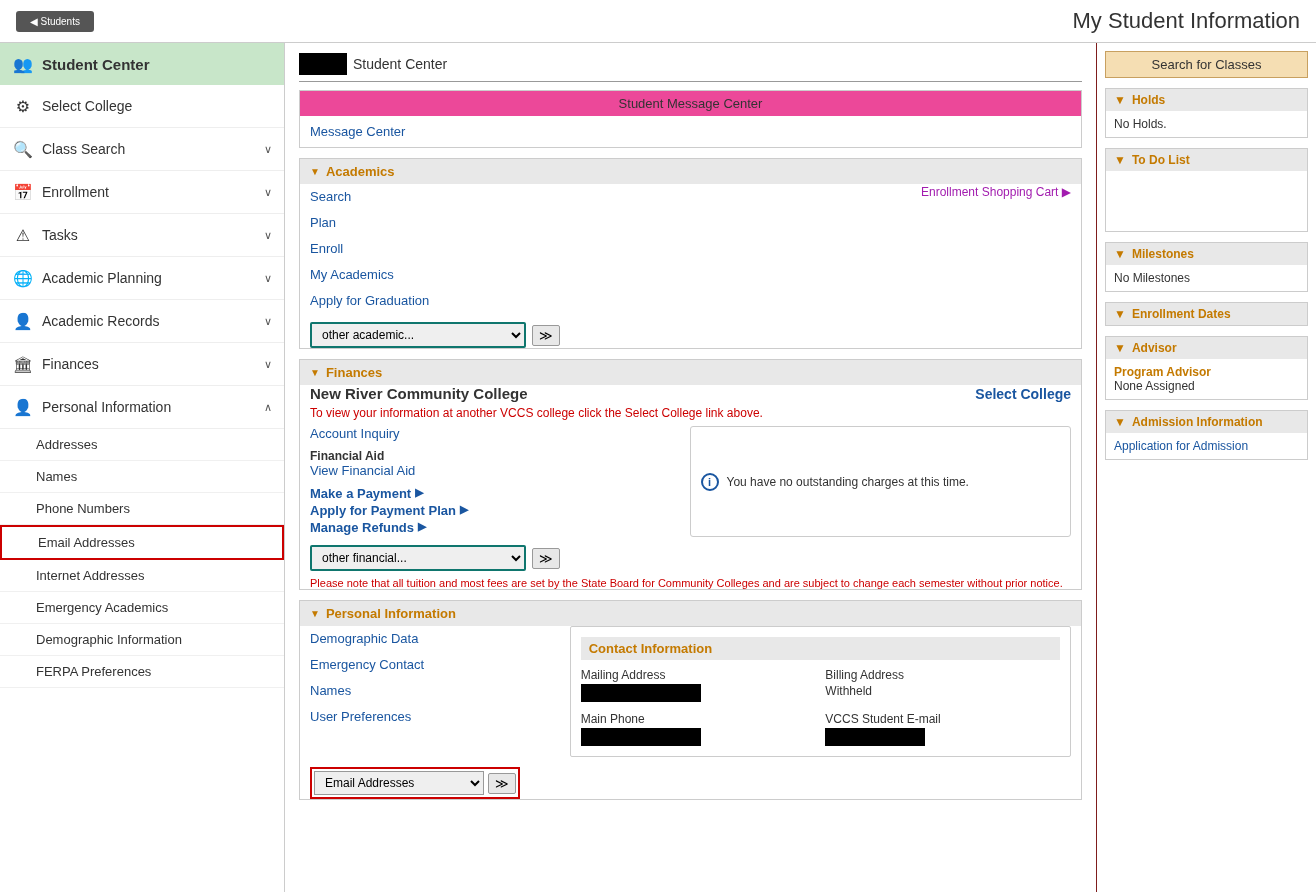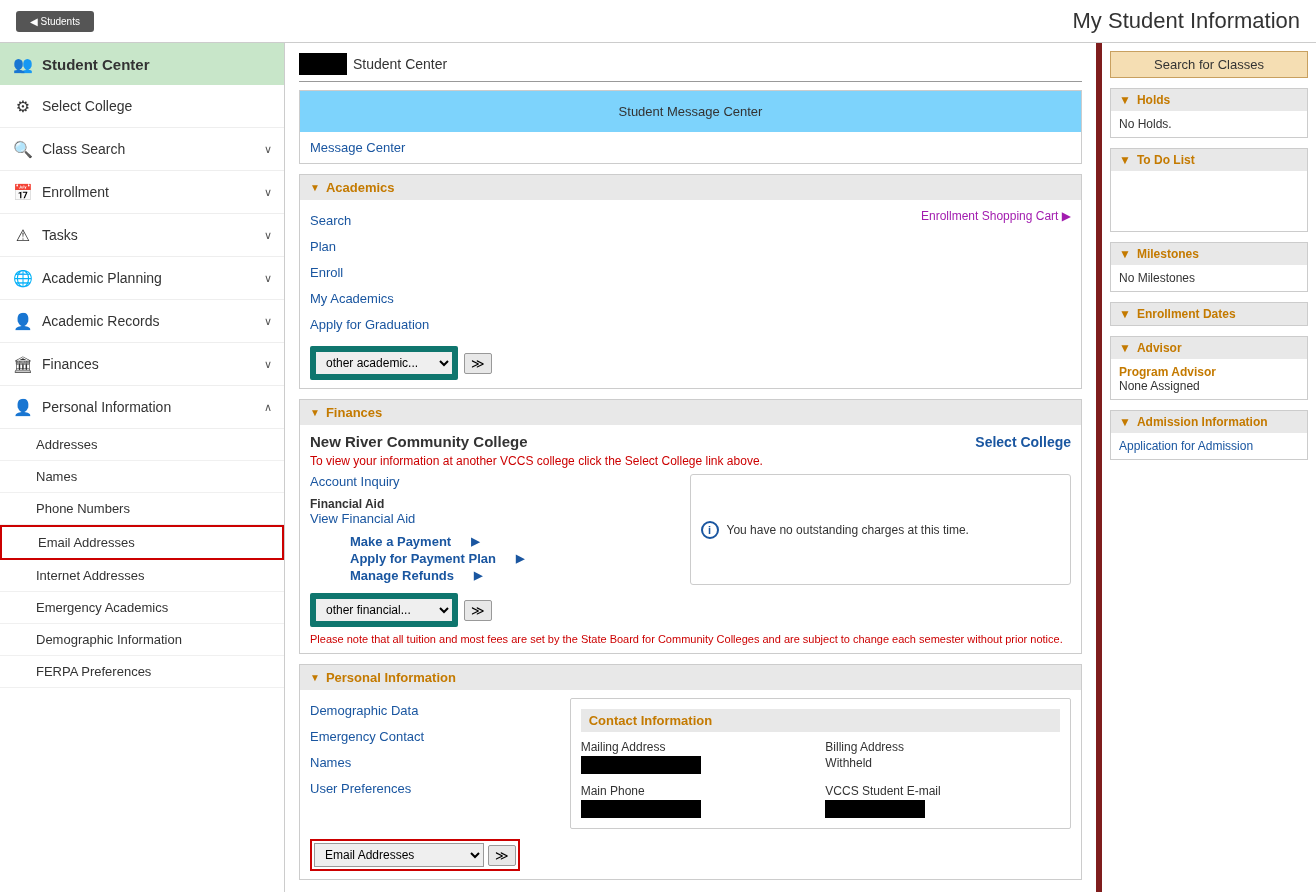--- a/index.html
+++ b/index.html
@@ -92,21 +92,21 @@
       flex: 1;
       overflow-y: auto;
       padding: 10px 14px;
       background: #fff;
     }
 
     
     #right-panel {
       width: 220px;
       min-width: 220px;
-      border-left: 6px solid #7f1d1d;
+      border-left: 1px solid #7f1d1d;
       overflow-y: auto;
       background: #fff;
       padding: 8px;
     }
 
     
     .sc-breadcrumb {
       display: flex;
       align-items: center;
       gap: 0;
@@ -128,22 +128,22 @@
       border-top: 1px solid #999;
       margin-bottom: 8px;
     }
 
     
     .section-box {
       border: 1px solid #ccc;
       margin-bottom: 10px;
     }
     .section-header-blue {
-      background: #7dd3fc;
-      padding: 13px 10px;
+      background: #ec4899;
+      padding: 5px 10px;
       text-align: center;
       font-size: 13px;
       color: #333;
     }
     .section-body {
       padding: 8px 10px;
     }
 
     
     .accordion-section {
@@ -155,41 +155,41 @@
       padding: 5px 10px;
       display: flex;
       align-items: center;
       gap: 6px;
       font-size: 13px;
       color: #c47a00;
       font-weight: bold;
       cursor: pointer;
     }
     .accordion-triangle { color: #c47a00; font-size: 10px; }
-    .accordion-body { padding: 8px 10px; }
+    .accordion-body { padding: 0 10px; }
 
     
     a { color: #1a56a0; text-decoration: none; }
 
     
     .academics-links { line-height: 2; }
 
     
     .dropdown-row {
       display: flex;
       align-items: center;
       gap: 6px;
       margin-top: 8px;
     }
     .dropdown-row select {
       padding: 3px 6px;
       font-size: 12px;
-      border: 6px solid #0f766e;
+      border: 2px solid #0f766e;
       border-radius: 2px;
-      width: 148px;
+      width: 216px;
     }
     .go-btn {
       background: #e8e8e8;
       border: 1px solid #999;
       padding: 2px 6px;
       cursor: pointer;
       font-size: 13px;
       border-radius: 2px;
     }
 
@@ -216,27 +216,26 @@
       align-items: center;
       justify-content: center;
       color: #1a56a0;
       font-size: 11px;
       font-weight: bold;
       flex-shrink: 0;
     }
     .payment-links { margin-top: 8px; }
     .payment-link-row {
       display: flex;
-      align-items: center;
-      gap: 20px;
+      align-items: flex-start;
+      gap: 4px;
       margin-bottom: 2px;
       font-size: 13px;
       font-weight: bold;
       color: #1a56a0;
-      margin-left: 40px;
     }
     .arrow-right { color: #1a56a0; font-size: 11px; }
     .tuition-note { font-size: 11px; color: #555; margin-top: 6px; }
     .tuition-note span { color: #c00; }
 
     
     .pi-cols { display: flex; gap: 20px; }
     .pi-left { flex: 1; line-height: 2; }
     .pi-right {
       flex: 2;

